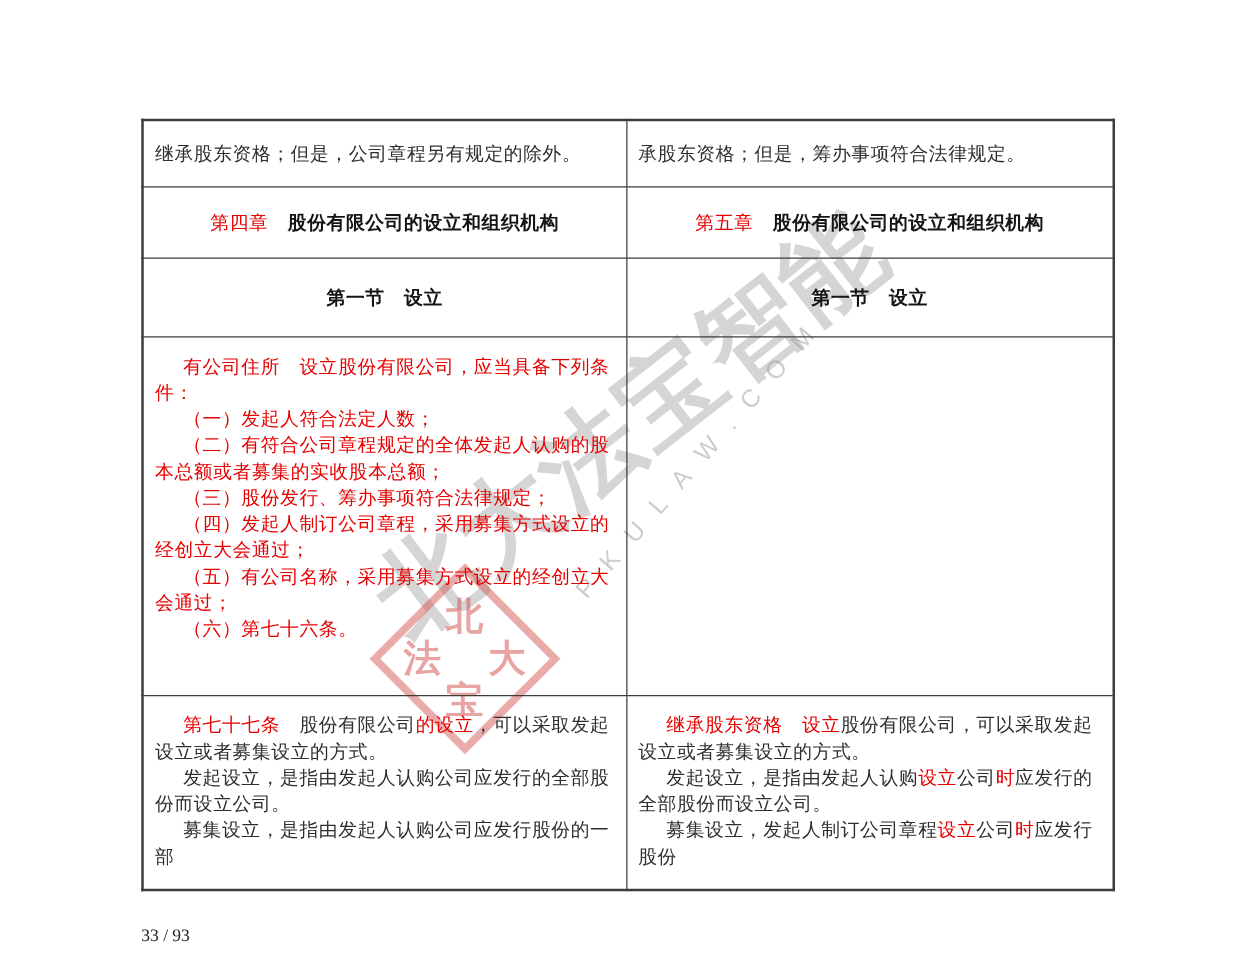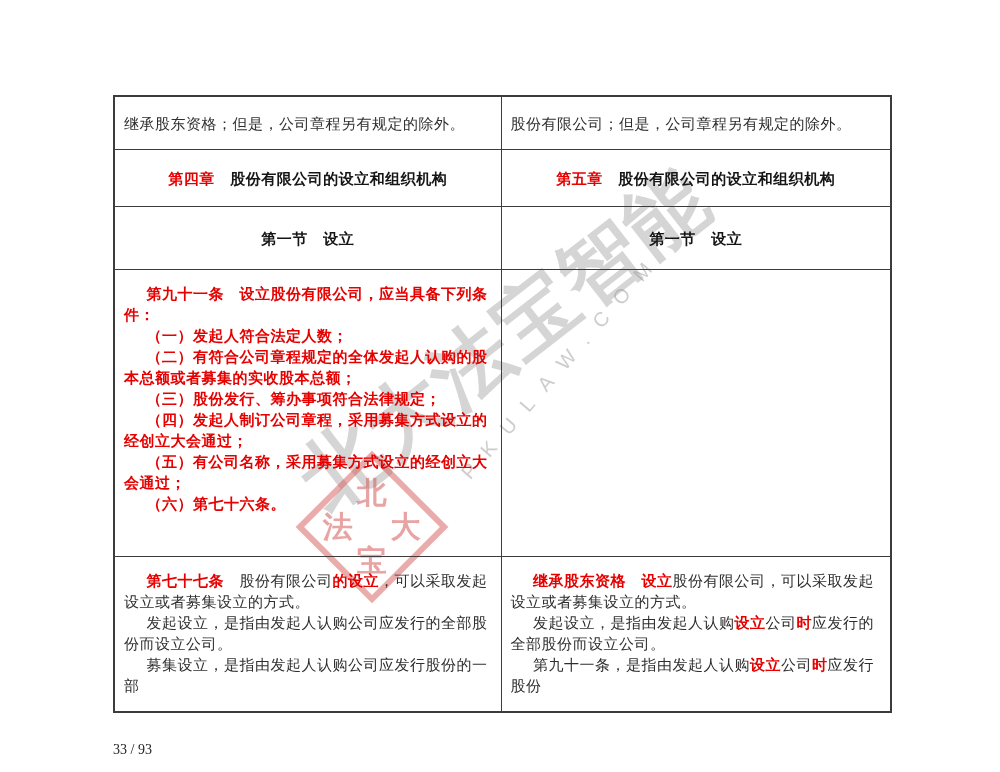--- a/index.html
+++ b/index.html
@@ -68,21 +68,21 @@
   td.cont{vertical-align:middle;padding:0 9px;}
   td.center{vertical-align:middle;text-align:center;padding:0 9px;}
   td.body{vertical-align:top;padding:13px 9px 8px 9px;}
 
   .para{font-size:15px;line-height:21px;text-indent:1.5em;margin:0;letter-spacing:0.5px;}
   td.cont .para, td.center .para{text-indent:0;}
   td.center .para{font-size:15px;}
 
   .seg-k{color:var(--ink,#2e2e2e);}
   .seg-kb{color:var(--ink-bold,#151515);font-weight:bold;}
-  .seg-rb{color:var(--red,#e60000);font-weight:bold;margin-top:16px;}
+  .seg-rb{color:var(--red,#e60000);font-weight:normal;margin-top:16px;}
 
   
   .footer{
     position:absolute;left:113px;top:742px;
     font-family:"Liberation Serif","DejaVu Serif",serif;
     font-size:14px;color:#222;
     z-index:1;
   }
 </style>
 </head>
@@ -105,61 +105,61 @@
     <colgroup>
       <col style="width:387px">
       <col style="width:390px">
     </colgroup>
     <tbody>
       <tr class="r1">
         <td class="cont">
             <div class="para"><span class="seg-k">继承股东资格；但是，公司章程另有规定的除外。</span></div>
           </td>
         <td class="cont">
-            <div class="para"><span class="seg-k">股份有限公司；但是，公司章程另有规定的除外。</span></div>
+            <div class="para"><span class="seg-k">承股东资格；但是，筹办事项符合法律规定。</span></div>
           </td>
       </tr>
       <tr class="r2">
         <td class="center">
             <div class="para"><span class="seg-rb">第四章</span><span class="seg-kb">　股份有限公司的设立和组织机构</span></div>
           </td>
         <td class="center">
             <div class="para"><span class="seg-rb">第五章</span><span class="seg-kb">　股份有限公司的设立和组织机构</span></div>
           </td>
       </tr>
       <tr class="r3">
         <td class="center">
             <div class="para"><span class="seg-kb">第一节　设立</span></div>
           </td>
         <td class="center">
             <div class="para"><span class="seg-kb">第一节　设立</span></div>
           </td>
       </tr>
       <tr class="r4">
         <td class="body">
-            <div class="para"><span class="seg-rb">第九十一条</span><span class="seg-rb">　设立股份有限公司，应当具备下列条件：</span></div>
+            <div class="para"><span class="seg-rb">有公司住所</span><span class="seg-rb">　设立股份有限公司，应当具备下列条件：</span></div>
             <div class="para"><span class="seg-rb">（一）发起人符合法定人数；</span></div>
             <div class="para"><span class="seg-rb">（二）有符合公司章程规定的全体发起人认购的股本总额或者募集的实收股本总额；</span></div>
             <div class="para"><span class="seg-rb">（三）股份发行、筹办事项符合法律规定；</span></div>
             <div class="para"><span class="seg-rb">（四）发起人制订公司章程，采用募集方式设立的经创立大会通过；</span></div>
             <div class="para"><span class="seg-rb">（五）有公司名称，采用募集方式设立的经创立大会通过；</span></div>
             <div class="para"><span class="seg-rb">（六）第七十六条。</span></div>
           </td>
         <td class="body"></td>
       </tr>
       <tr class="r5">
         <td class="body">
             <div class="para"><span class="seg-rb">第七十七条</span><span class="seg-k">　股份有限公司</span><span class="seg-rb">的设立</span><span class="seg-k">，可以采取发起设立或者募集设立的方式。</span></div>
             <div class="para"><span class="seg-k">发起设立，是指由发起人认购公司应发行的全部股份而设立公司。</span></div>
             <div class="para"><span class="seg-k">募集设立，是指由发起人认购公司应发行股份的一部</span></div>
           </td>
         <td class="body">
             <div class="para"><span class="seg-rb">继承股东资格</span><span class="seg-k">　</span><span class="seg-rb">设立</span><span class="seg-k">股份有限公司，可以采取发起设立或者募集设立的方式。</span></div>
             <div class="para"><span class="seg-k">发起设立，是指由发起人认购</span><span class="seg-rb">设立</span><span class="seg-k">公司</span><span class="seg-rb">时</span><span class="seg-k">应发行的全部股份而设立公司。</span></div>
-            <div class="para"><span class="seg-k">第九十一条，是指由发起人认购</span><span class="seg-rb">设立</span><span class="seg-k">公司</span><span class="seg-rb">时</span><span class="seg-k">应发行股份</span></div>
+            <div class="para"><span class="seg-k">募集设立，发起人制订公司章程</span><span class="seg-rb">设立</span><span class="seg-k">公司</span><span class="seg-rb">时</span><span class="seg-k">应发行股份</span></div>
           </td>
       </tr>
     </tbody>
   </table>
 
   <div class="footer">33 / 93</div>
 
 </div>
 
 </body></html>

